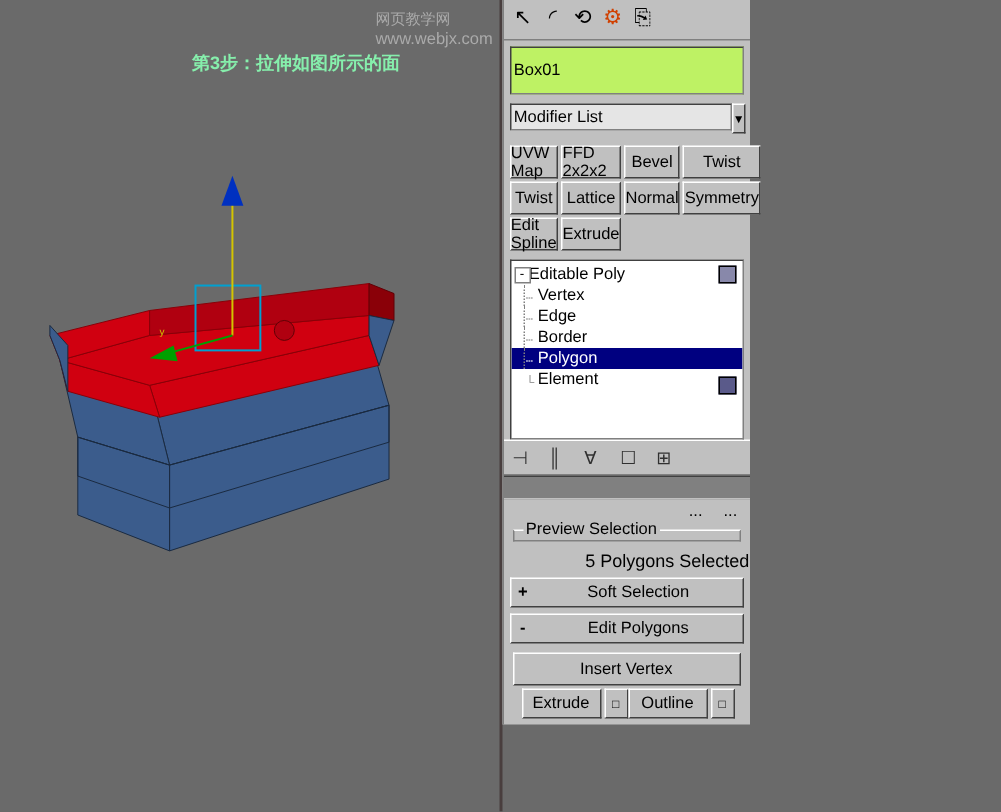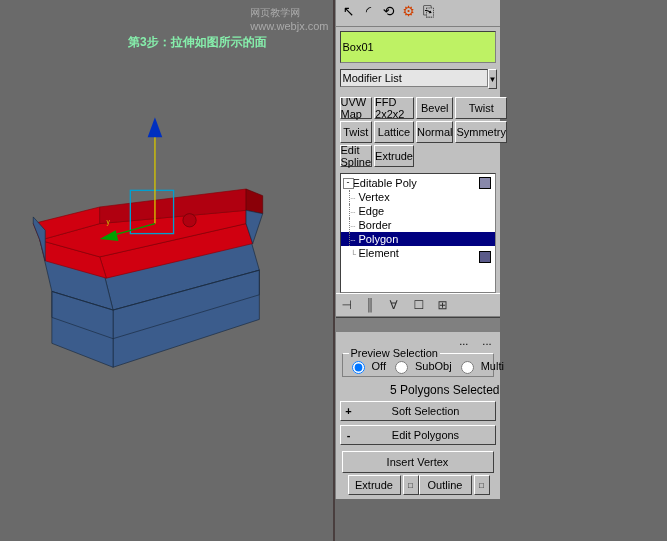--- a/index.html
+++ b/index.html
@@ -136,28 +136,20 @@
 
       <div class="hr-bar"></div>
 
       <div class="truncated-row">
         <span>...</span>
           <span>...</span>
       </div>
 
       <div class="preview-group">
         <div class="title">Preview Selection</div>
-        <div class="radio-row">
-          <input type="radio" checked="" style="">
-            <span>Off</span>
-          <input type="radio" style="">
-            <span>SubObj</span>
-          <input type="radio" style="">
-            <span>Multi</span>
-        </div>
       </div>
 
       <div class="status-line">5 Polygons Selected</div>
 
       <div class="rollout-row">
         <div class="sign">+</div>
         <div class="label">Soft Selection</div>
       </div>
       <div class="rollout-row">
         <div class="sign">-</div>

